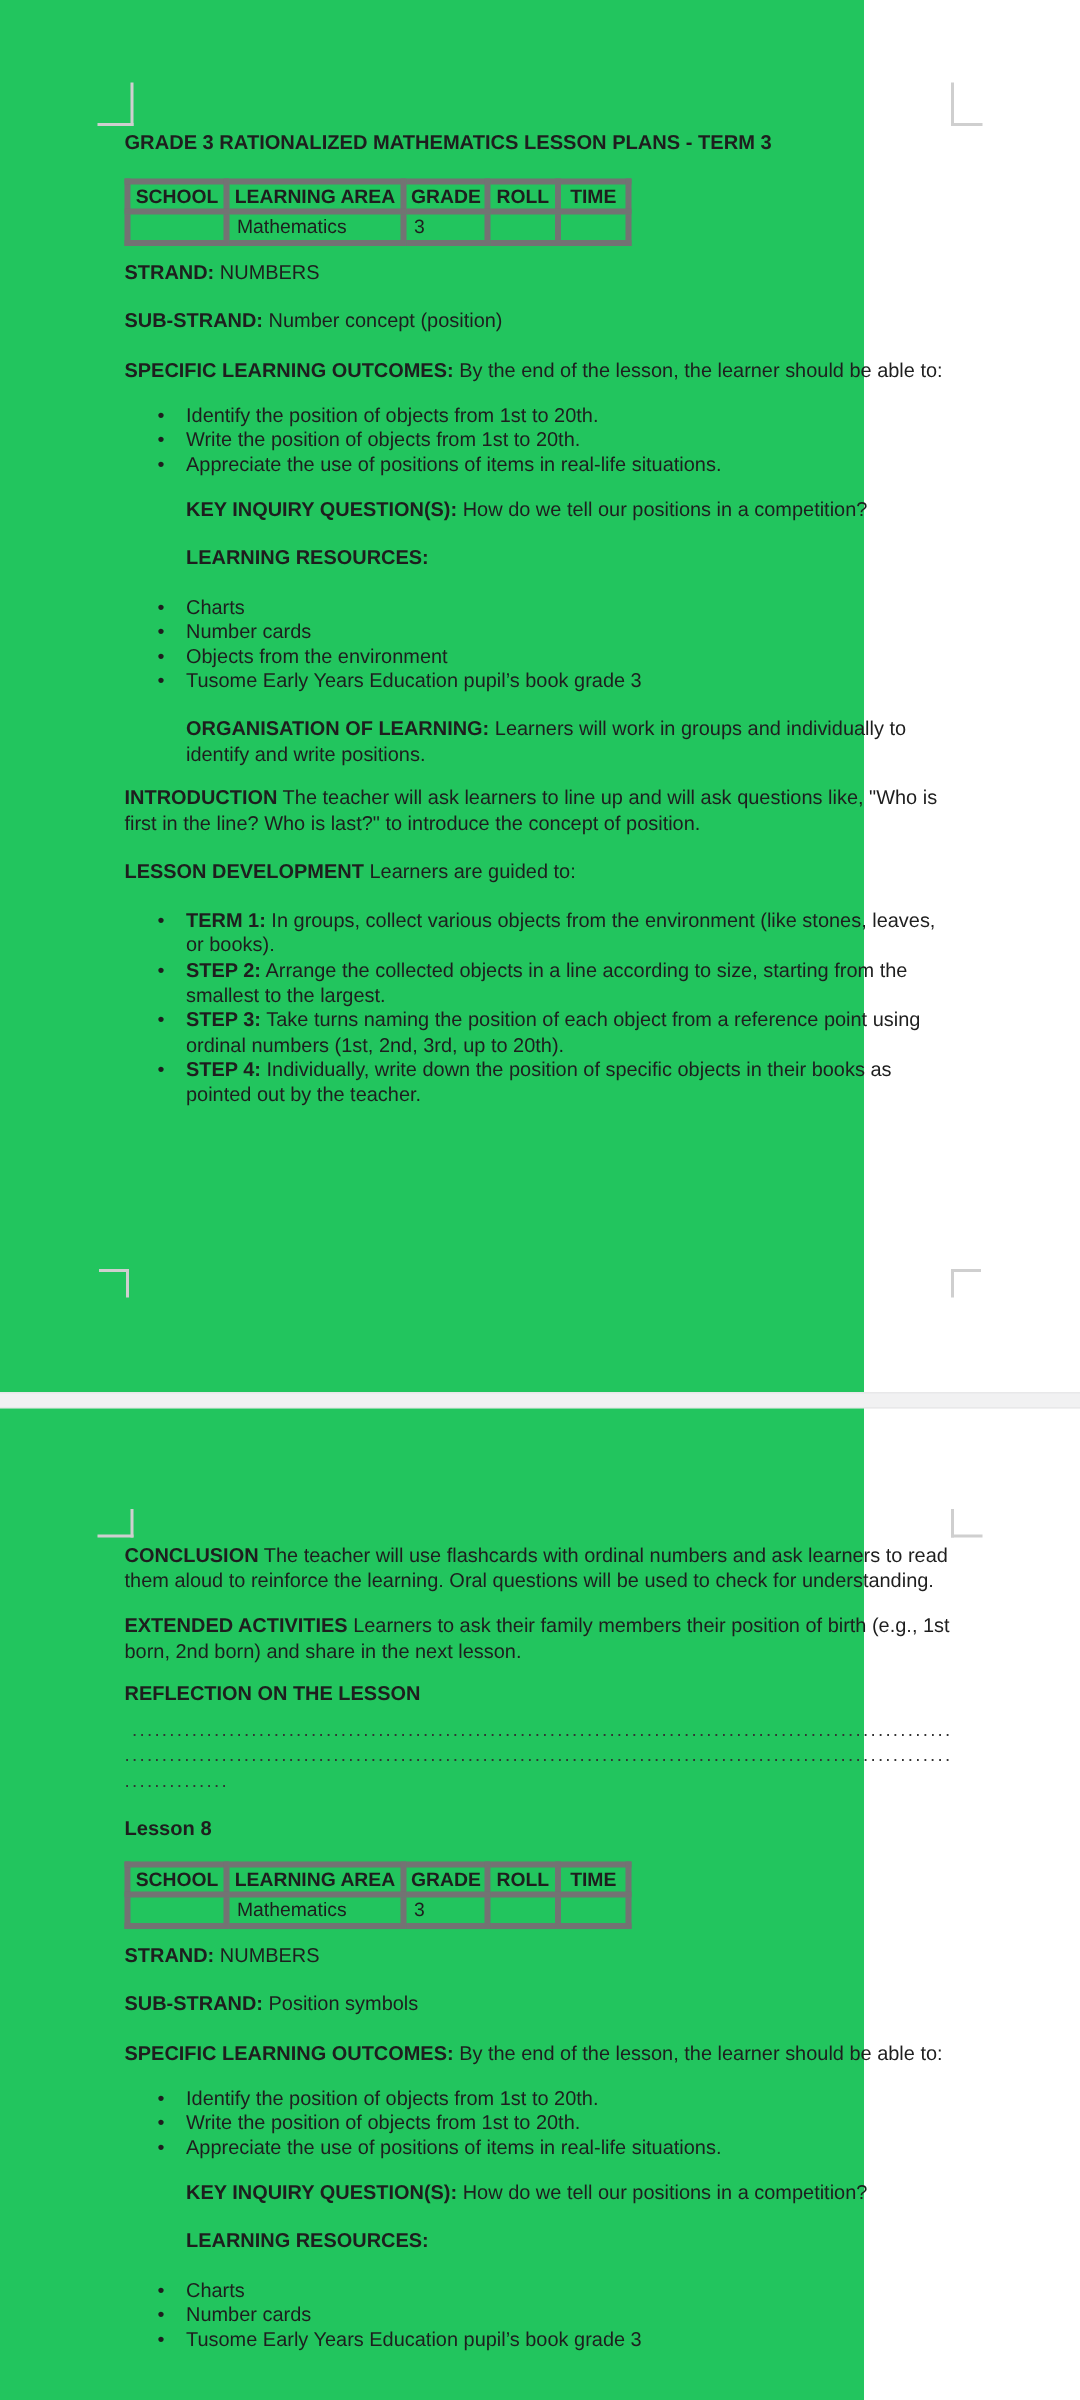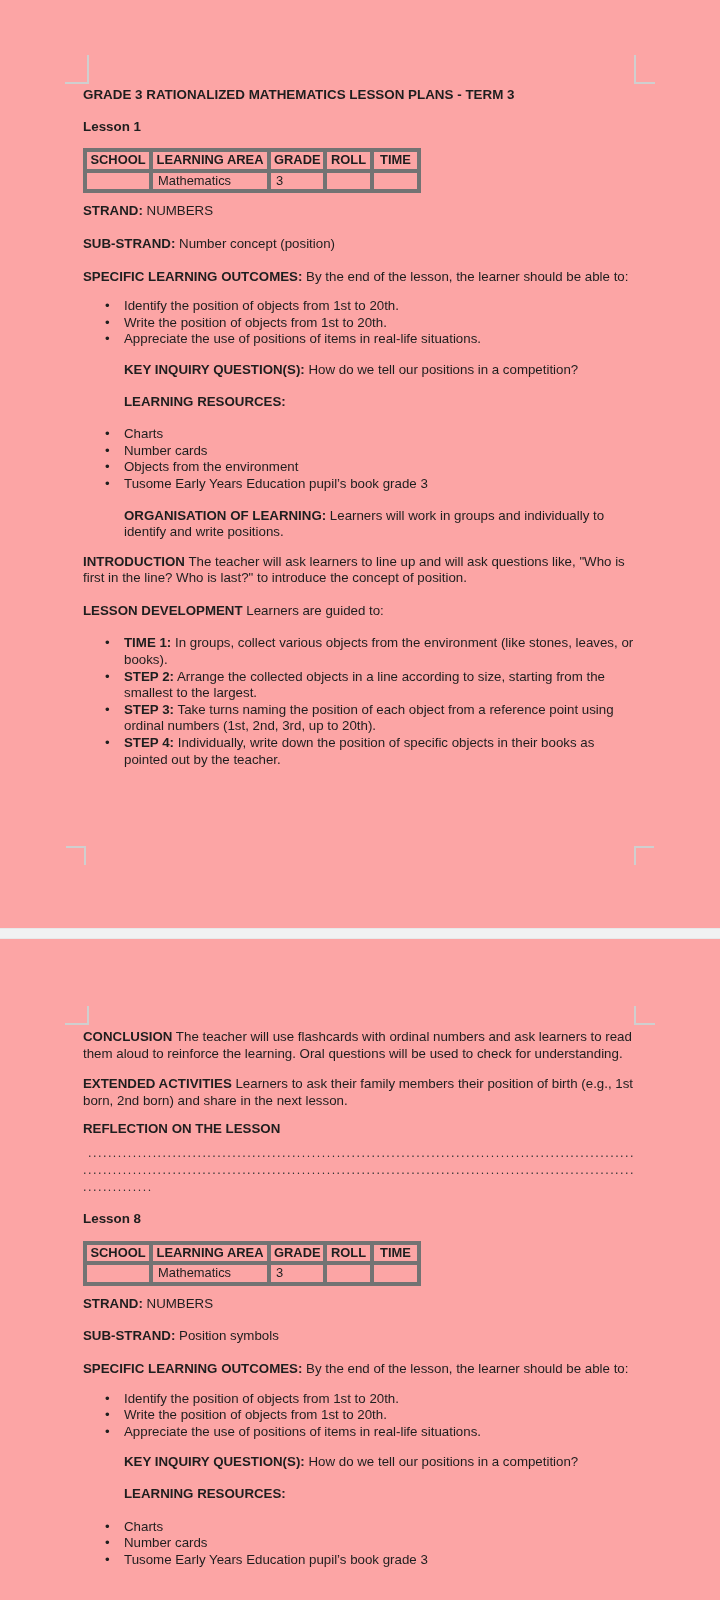--- a/index.html
+++ b/index.html
@@ -1,20 +1,20 @@
 <!DOCTYPE html>
 <html><head>
 <meta charset="utf-8">
 <style>
   html,body{margin:0;padding:0;}
   body{
     width:720px;height:1600px;overflow:hidden;background:#ffffff;
     font-family:"Liberation Sans",sans-serif;color:#1e1e1e;
   }
-  .page{position:relative;width:720px;background:#fca5a5;}
+  .page{position:relative;width:576px;background:#22c55e;}
   .page-1{height:928px;}
   .page-2{height:662px;}
   .page-gap{height:9px;background:#f1f1f2;border-top:1px solid #e8e8e9;border-bottom:1px solid #e8e8e9;box-sizing:content-box;}
   
   .corner{position:absolute;border:0 solid #cfcfcf;}
   .c-tl{left:65px;top:55px;width:22px;height:27px;border-right-width:2px;border-bottom-width:2px;}
   .c-tr{left:634px;top:55px;width:19px;height:27px;border-left-width:2px;border-bottom-width:2px;}
   .c-bl{left:66px;top:846px;width:18px;height:17px;border-top-width:2px;border-right-width:2px;}
   .c-br{left:634px;top:846px;width:18px;height:17px;border-top-width:2px;border-left-width:2px;}
   .page-2 .c-tl{top:67px;height:17px;}
@@ -50,21 +50,20 @@
 <body>
 
 <div class="page page-1">
   <div class="corner c-tl"></div>
   <div class="corner c-tr"></div>
   <div class="corner c-bl"></div>
   <div class="corner c-br"></div>
 
   <div class="content">
     <p class="doc-title">GRADE 3 RATIONALIZED MATHEMATICS LESSON PLANS - TERM 3</p>
-    <p class="lesson-h">Lesson 1</p>
 
     <table class="lesson-table">
       <colgroup>
           <col class="c1">
           <col class="c2">
           <col class="c3">
           <col class="c4">
           <col class="c5">
         </colgroup>
       <tbody>
@@ -108,21 +107,21 @@
       <li>Tusome Early Years Education pupil’s book grade 3</li>
     </ul>
 
     <p class="indent tight"><b>ORGANISATION OF LEARNING:</b> <span>Learners will work in groups and individually to identify and write positions.</span></p>
 
     <p><b>INTRODUCTION</b> <span>The teacher will ask learners to line up and will ask questions like, "Who is first in the line? Who is last?" to introduce the concept of position.</span></p>
 
     <p><b>LESSON DEVELOPMENT</b> <span>Learners are guided to:</span></p>
 
     <ul class="blist">
-      <li><b>TIME 1:</b> <span>In groups, collect various objects from the environment (like stones, leaves, or books).</span></li>
+      <li><b>TERM 1:</b> <span>In groups, collect various objects from the environment (like stones, leaves, or books).</span></li>
       <li><b>STEP 2:</b> <span>Arrange the collected objects in a line according to size, starting from the smallest to the largest.</span></li>
       <li><b>STEP 3:</b> <span>Take turns naming the position of each object from a reference point using ordinal numbers (1st, 2nd, 3rd, up to 20th).</span></li>
       <li><b>STEP 4:</b> <span>Individually, write down the position of specific objects in their books as pointed out by the teacher.</span></li>
     </ul>
   </div>
 </div>
 
 <div class="page-gap"></div>
 
 <div class="page page-2">

